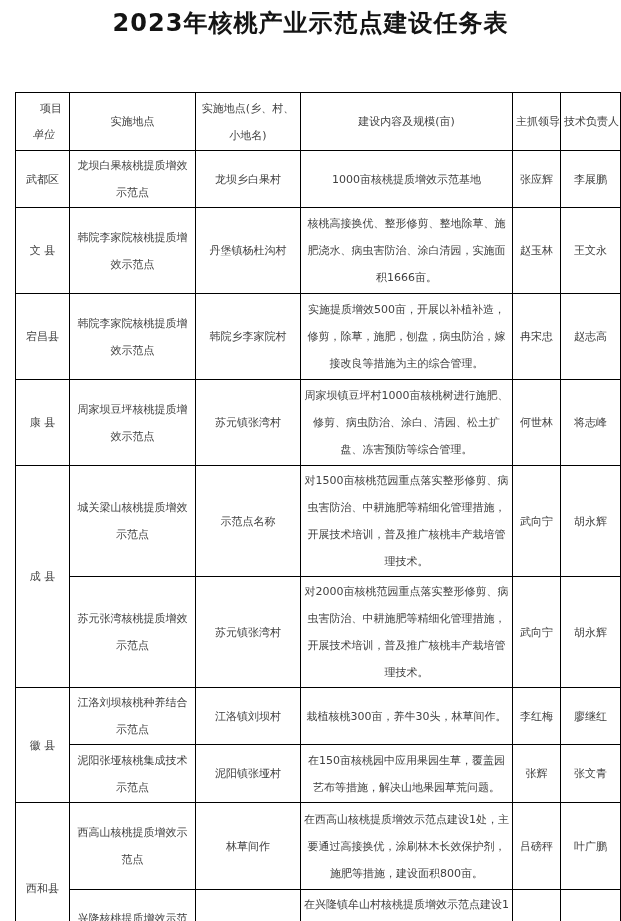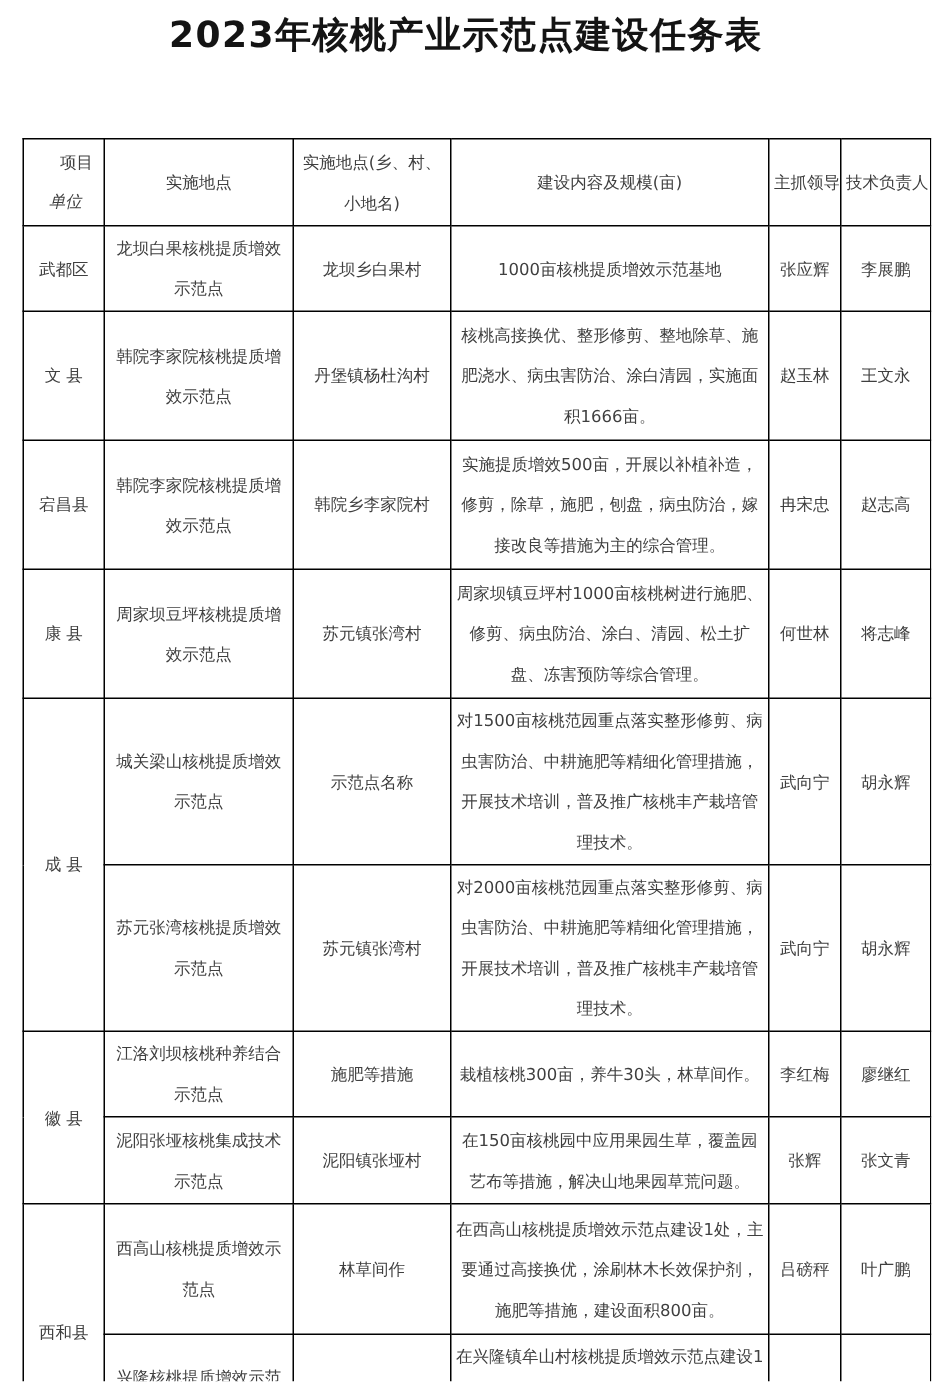--- a/index.html
+++ b/index.html
@@ -126,21 +126,21 @@
       <td class="tl">苏元张湾核桃提质增效示范点</td>
       <td class="tc">苏元镇张湾村</td>
       <td class="tl">对2000亩核桃范园重点落实整形修剪、病虫害防治、中耕施肥等精细化管理措施，开展技术培训，普及推广核桃丰产栽培管理技术。</td>
       <td class="tc">武向宁</td>
       <td class="tc">胡永辉</td>
     </tr>
 
     <tr class="h56">
       <td class="tc" rowspan="2">徽 县</td>
       <td class="tl">江洛刘坝核桃种养结合示范点</td>
-      <td class="tc">施肥等措施</td>
+      <td class="tc">江洛镇刘坝村</td>
       <td class="tl">栽植核桃300亩，养牛30头，林草间作。</td>
       <td class="tc">李红梅</td>
       <td class="tc">廖继红</td>
     </tr>
 
     <tr class="h58">
       <td class="tl">泥阳张垭核桃集成技术示范点</td>
       <td class="tc">泥阳镇张垭村</td>
       <td class="tl">在150亩核桃园中应用果园生草，覆盖园艺布等措施，解决山地果园草荒问题。</td>
       <td class="tc">张辉</td>

